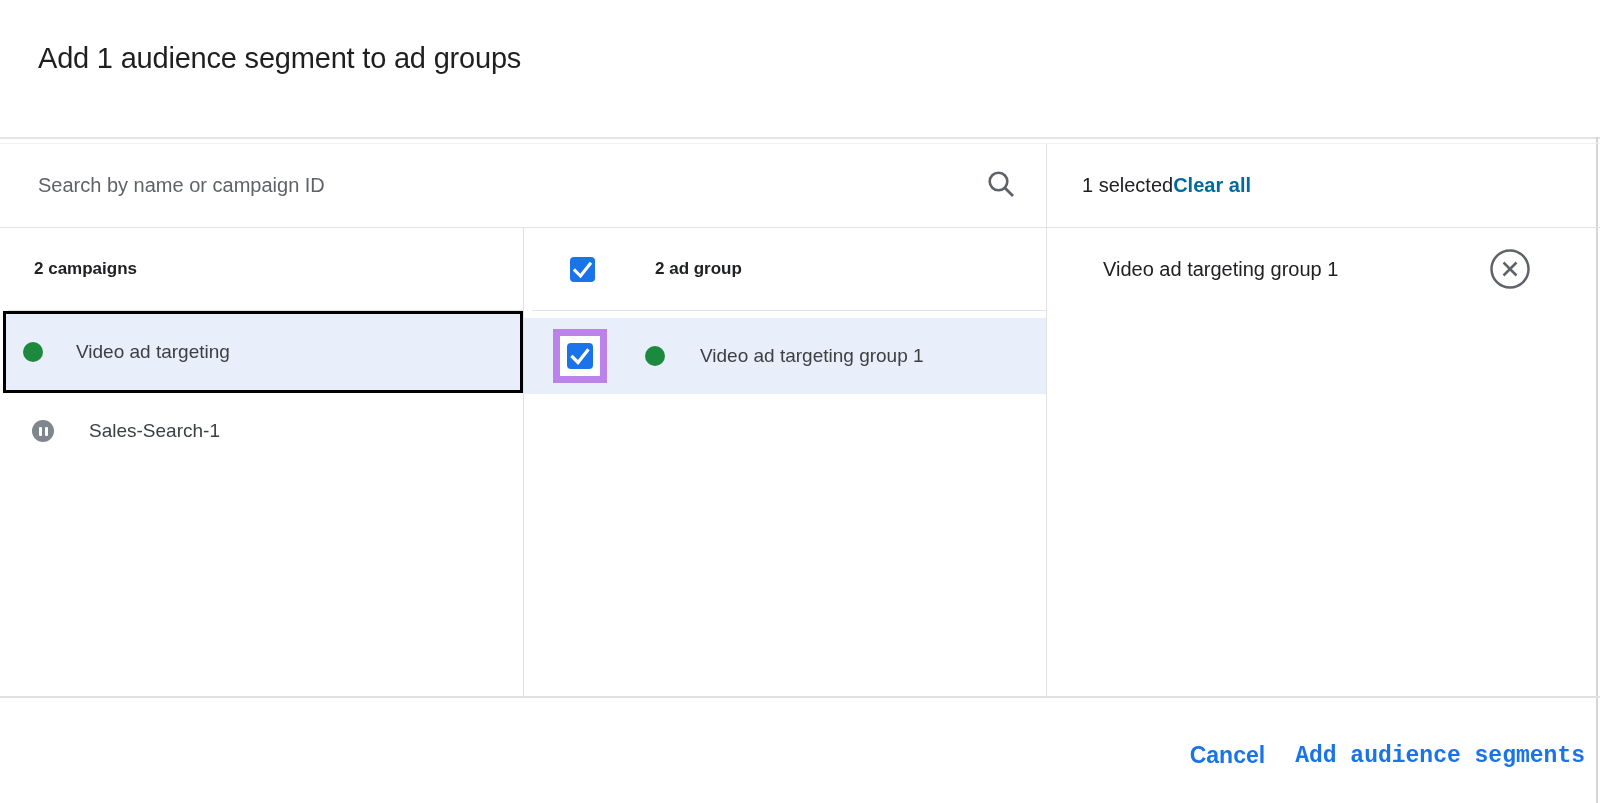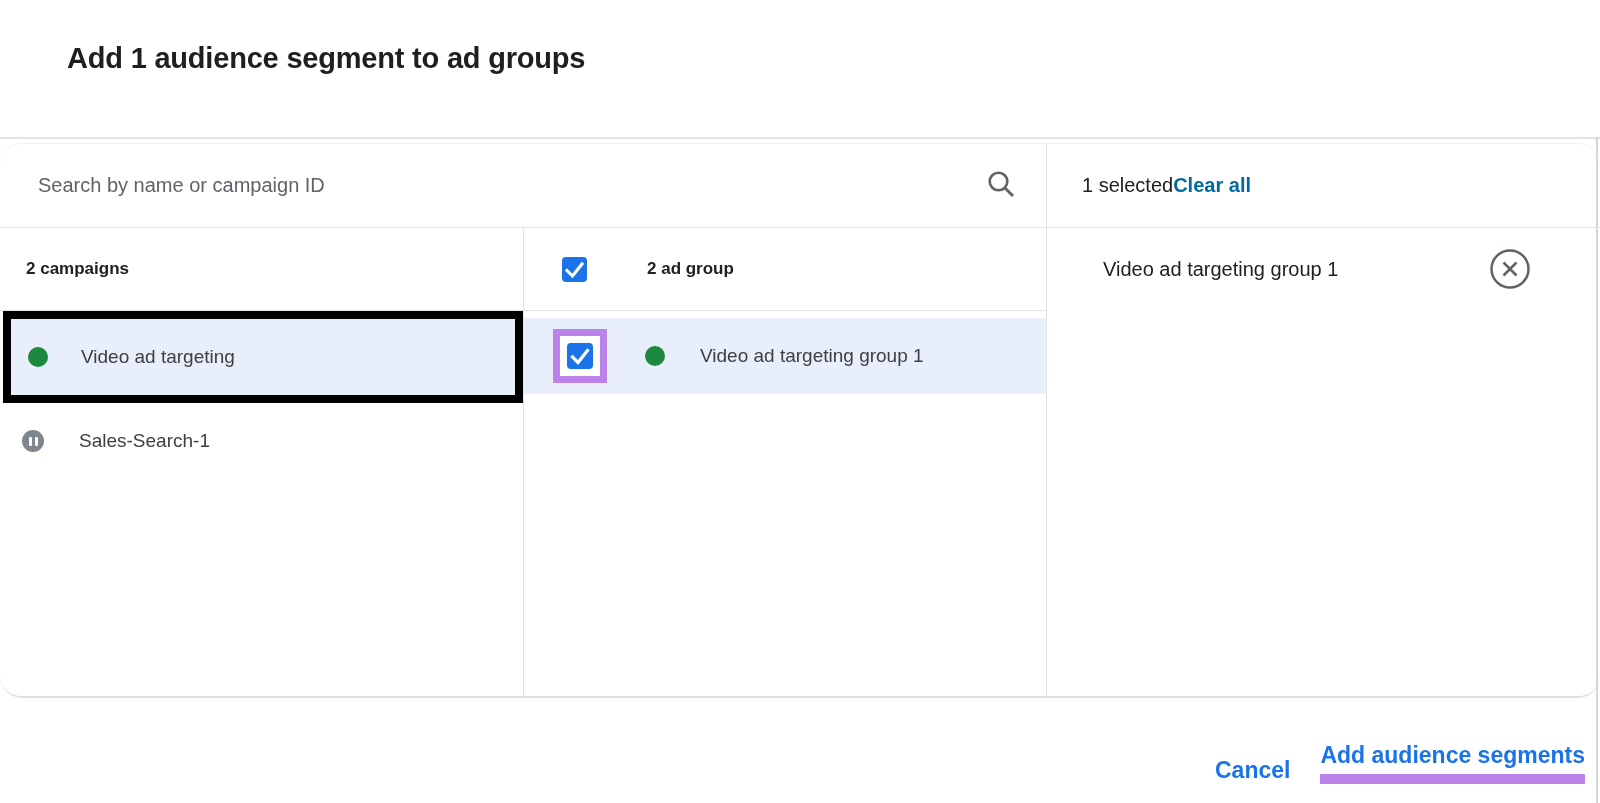--- a/index.html
+++ b/index.html
@@ -4,30 +4,30 @@
 <style>
   html,body { margin:0; padding:0; }
   body {
     width:1600px; height:803px; position:relative; overflow:hidden;
     background:#ffffff; color:#202124;
     font-family:"Liberation Sans", sans-serif;
   }
 
   .title {
     position:absolute; left:38px; top:42px;
-    font-size:29px; font-weight:700; color:#1f1f1f; letter-spacing:-0.2px;margin-left:29px;
+    font-size:29px; font-weight:400; color:#1f1f1f; letter-spacing:-0.2px;
   }
 
   .hr-top { position:absolute; top:137px; left:0; width:1600px; height:2px; background:#e3e4e6; }
   .right-edge { position:absolute; top:137px; right:2px; width:2px; height:666px; background:#d4d5d8; }
 
   .main {
     position:absolute; top:143px; left:0; width:1600px; height:555px;
     box-sizing:border-box; border-top:1px solid #efeff1; border-bottom:2px solid #dfe1e5;
-    display:grid; grid-template-columns:524px 523px 553px; grid-template-rows:84px 1fr;border-radius:22px;
+    display:grid; grid-template-columns:524px 523px 553px; grid-template-rows:84px 1fr;
   }
 
   .search-cell {
     grid-column:1 / 3;
     border-right:1px solid #e0e2e6; border-bottom:1px solid #e0e2e6;
     display:flex; align-items:center; justify-content:space-between;
     padding:0 30px 0 38px; box-sizing:border-box; cursor:text;
   }
   .placeholder { color:#5f6368; font-size:20px; }
 
@@ -36,33 +36,33 @@
     display:flex; align-items:center; 
     padding:0 46px 0 35px; box-sizing:border-box; font-size:20px; color:#202124;
   }
   .clear-all { color:#0369a1; font-weight:700; cursor:pointer; text-decoration:none; }
 
   .col { box-sizing:border-box; }
   .col-campaigns, .col-adgroups { border-right:1px solid #e0e2e6; }
 
   .col-header {
     height:83px; box-sizing:border-box; border-bottom:1px solid #e0e2e6;
-    display:flex; align-items:center; font-size:17px; font-weight:700; color:#202124;
+    display:flex; align-items:center; font-size:17px; font-weight:700; color:#202124;margin-left:8px;
   }
   .col-campaigns .col-header { padding-left:26px; }
   .col-adgroups  .col-header { padding-left:38px; gap:60px; }
 
   .row { display:flex; align-items:center; font-size:19px; color:#3c4043; cursor:pointer; }
 
   .annotation-box {
     margin-left:3px; width:520px; box-sizing:border-box;
-    border:8px solid #000000;
+    border:3px solid #000000;
   }
   .campaign-selected-row { height:76px; background:#e9eefb; padding-left:17px; gap:33px; }
-  .campaign-row { height:76px; padding-left:22px; gap:35px; background:#ffffff; }
+  .campaign-row { height:76px; padding-left:32px; gap:35px; background:#ffffff; }
 
   .dot { width:20px; height:20px; border-radius:50%; background:#1b8a3f; flex:none; }
   .pause-circle {
     width:22px; height:22px; border-radius:50%; background:#7f868d;
     display:flex; align-items:center; justify-content:center; gap:3px; flex:none;
   }
   .pause-circle i { display:block; width:3px; height:9px; background:#ffffff; border-radius:1px; }
 
   .checkbox {
     width:26px; height:26px; border-radius:4px; background:#1a73e8;
@@ -87,21 +87,21 @@
     padding:20px 69px 0 56px; font-size:20px; color:#202124;
   }
   .remove-btn { cursor:pointer; display:flex; flex:none; }
 
   .footer {
     position:absolute; top:742px; right:15px;
     display:flex; align-items:flex-end; gap:30px;
     font-size:23px; font-weight:700; color:#1a73e8;
   }
   .footer a { color:#1a73e8; text-decoration:none; cursor:pointer; }
-  .submit-wrap { display:flex; flex-direction:column; }
+  .submit-wrap { display:flex; flex-direction:row;font-family:Liberation Mono, monospace; }
   .purple-underline { margin-top:5px; height:10px; background:#bb83ea; border-radius:1px; }
 </style>
 </head>
 <body>
 
 <div class="title">Add 1 audience segment to ad groups</div>
 
 <div class="hr-top"></div>
 <div class="right-edge"></div>
 

